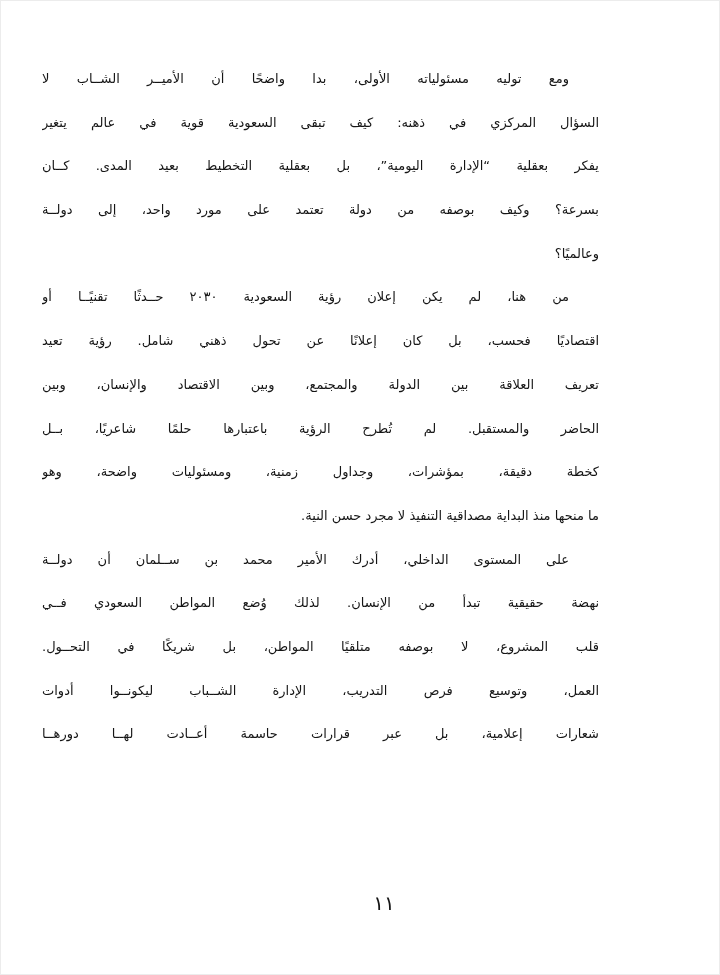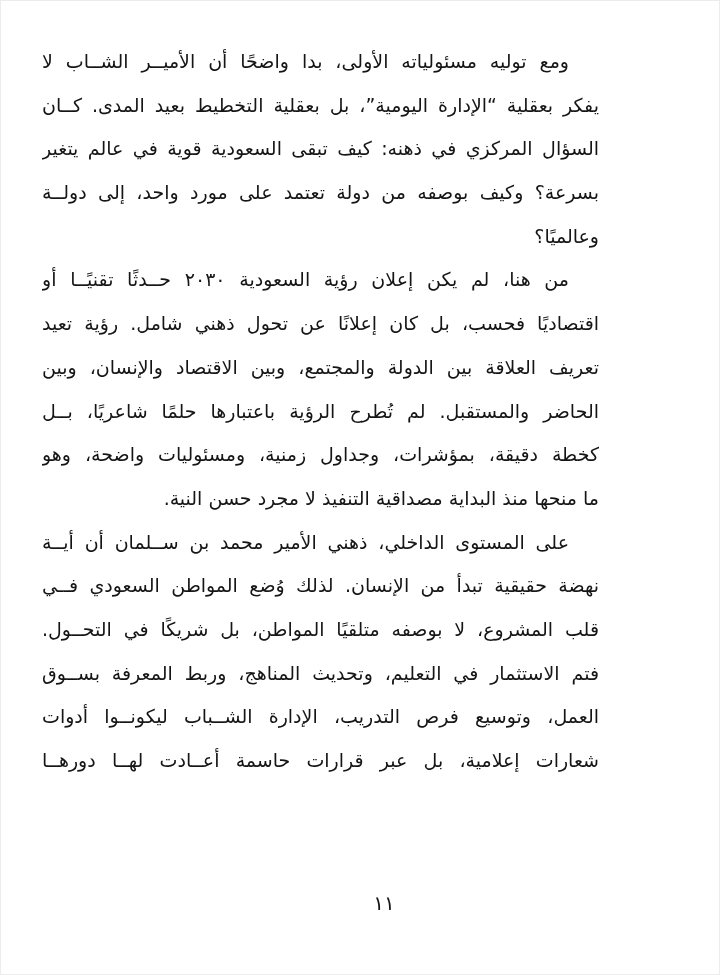--- a/index.html
+++ b/index.html
@@ -12,25 +12,25 @@
     width: 720px;
     height: 975px;
     background: #ffffff;
     box-shadow: inset 0 0 0 1px #ececec;
     overflow: hidden;
     font-family: "DejaVu Sans", sans-serif;
     color: #151515;
   }
   .text-block {
     position: absolute;
-    top: 40px;
+    top: 57px;
     left: 42px;
     width: 557px;
     direction: rtl;
-    font-size: 19px;
+    font-size: 13px;
   }
   .paragraph {
     margin: 0;
     padding: 0;
   }
   .line {
     height: 43.7px;
     line-height: 43.7px;
     text-align: justify;
     text-align-last: justify;
@@ -55,36 +55,35 @@
     direction: rtl;
   }
 </style>
 </head>
 <body>
 
 <div class="sheet">
   <div class="text-block">
       <div class="paragraph">
         <div class="line first">ومع توليه مسئولياته الأولى، بدا واضحًا أن الأميــر الشــاب لا</div>
+        <div class="line">السؤال المركزي في ذهنه: كيف تبقى السعودية قوية في عالم يتغير</div>
         <div class="line">يفكر بعقلية “الإدارة اليومية”، بل بعقلية التخطيط بعيد المدى. كــان</div>
-        <div class="line">السؤال المركزي في ذهنه: كيف تبقى السعودية قوية في عالم يتغير</div>
         <div class="line">بسرعة؟ وكيف بوصفه من دولة تعتمد على مورد واحد، إلى دولــة</div>
         <div class="line end">وعالميًا؟</div>
       </div>
       <div class="paragraph">
         <div class="line first">من هنا، لم يكن إعلان رؤية السعودية ٢٠٣٠ حــدثًا تقنيًــا أو</div>
         <div class="line">اقتصاديًا فحسب، بل كان إعلانًا عن تحول ذهني شامل. رؤية تعيد</div>
         <div class="line">تعريف العلاقة بين الدولة والمجتمع، وبين الاقتصاد والإنسان، وبين</div>
         <div class="line">الحاضر والمستقبل. لم تُطرح الرؤية باعتبارها حلمًا شاعريًا، بــل</div>
         <div class="line">كخطة دقيقة، بمؤشرات، وجداول زمنية، ومسئوليات واضحة، وهو</div>
         <div class="line end">ما منحها منذ البداية مصداقية التنفيذ لا مجرد حسن النية.</div>
       </div>
       <div class="paragraph">
-        <div class="line first">على المستوى الداخلي، ذهني الأمير محمد بن ســلمان أن أيــة</div>
+        <div class="line first">على المستوى الداخلي، أدرك الأمير محمد بن ســلمان أن دولــة</div>
         <div class="line">نهضة حقيقية تبدأ من الإنسان. لذلك وُضع المواطن السعودي فــي</div>
         <div class="line">قلب المشروع، لا بوصفه متلقيًا المواطن، بل شريكًا في التحــول.</div>
-        <div class="line">فتم الاستثمار في التعليم، وتحديث المناهج، وربط المعرفة بســوق</div>
         <div class="line">العمل، وتوسيع فرص التدريب، الإدارة الشــباب ليكونــوا أدوات</div>
         <div class="line">شعارات إعلامية، بل عبر قرارات حاسمة أعــادت لهــا دورهــا</div>
       </div>
     </div>
   <div class="page-number">١١</div>
 </div>
 
 </body></html>

